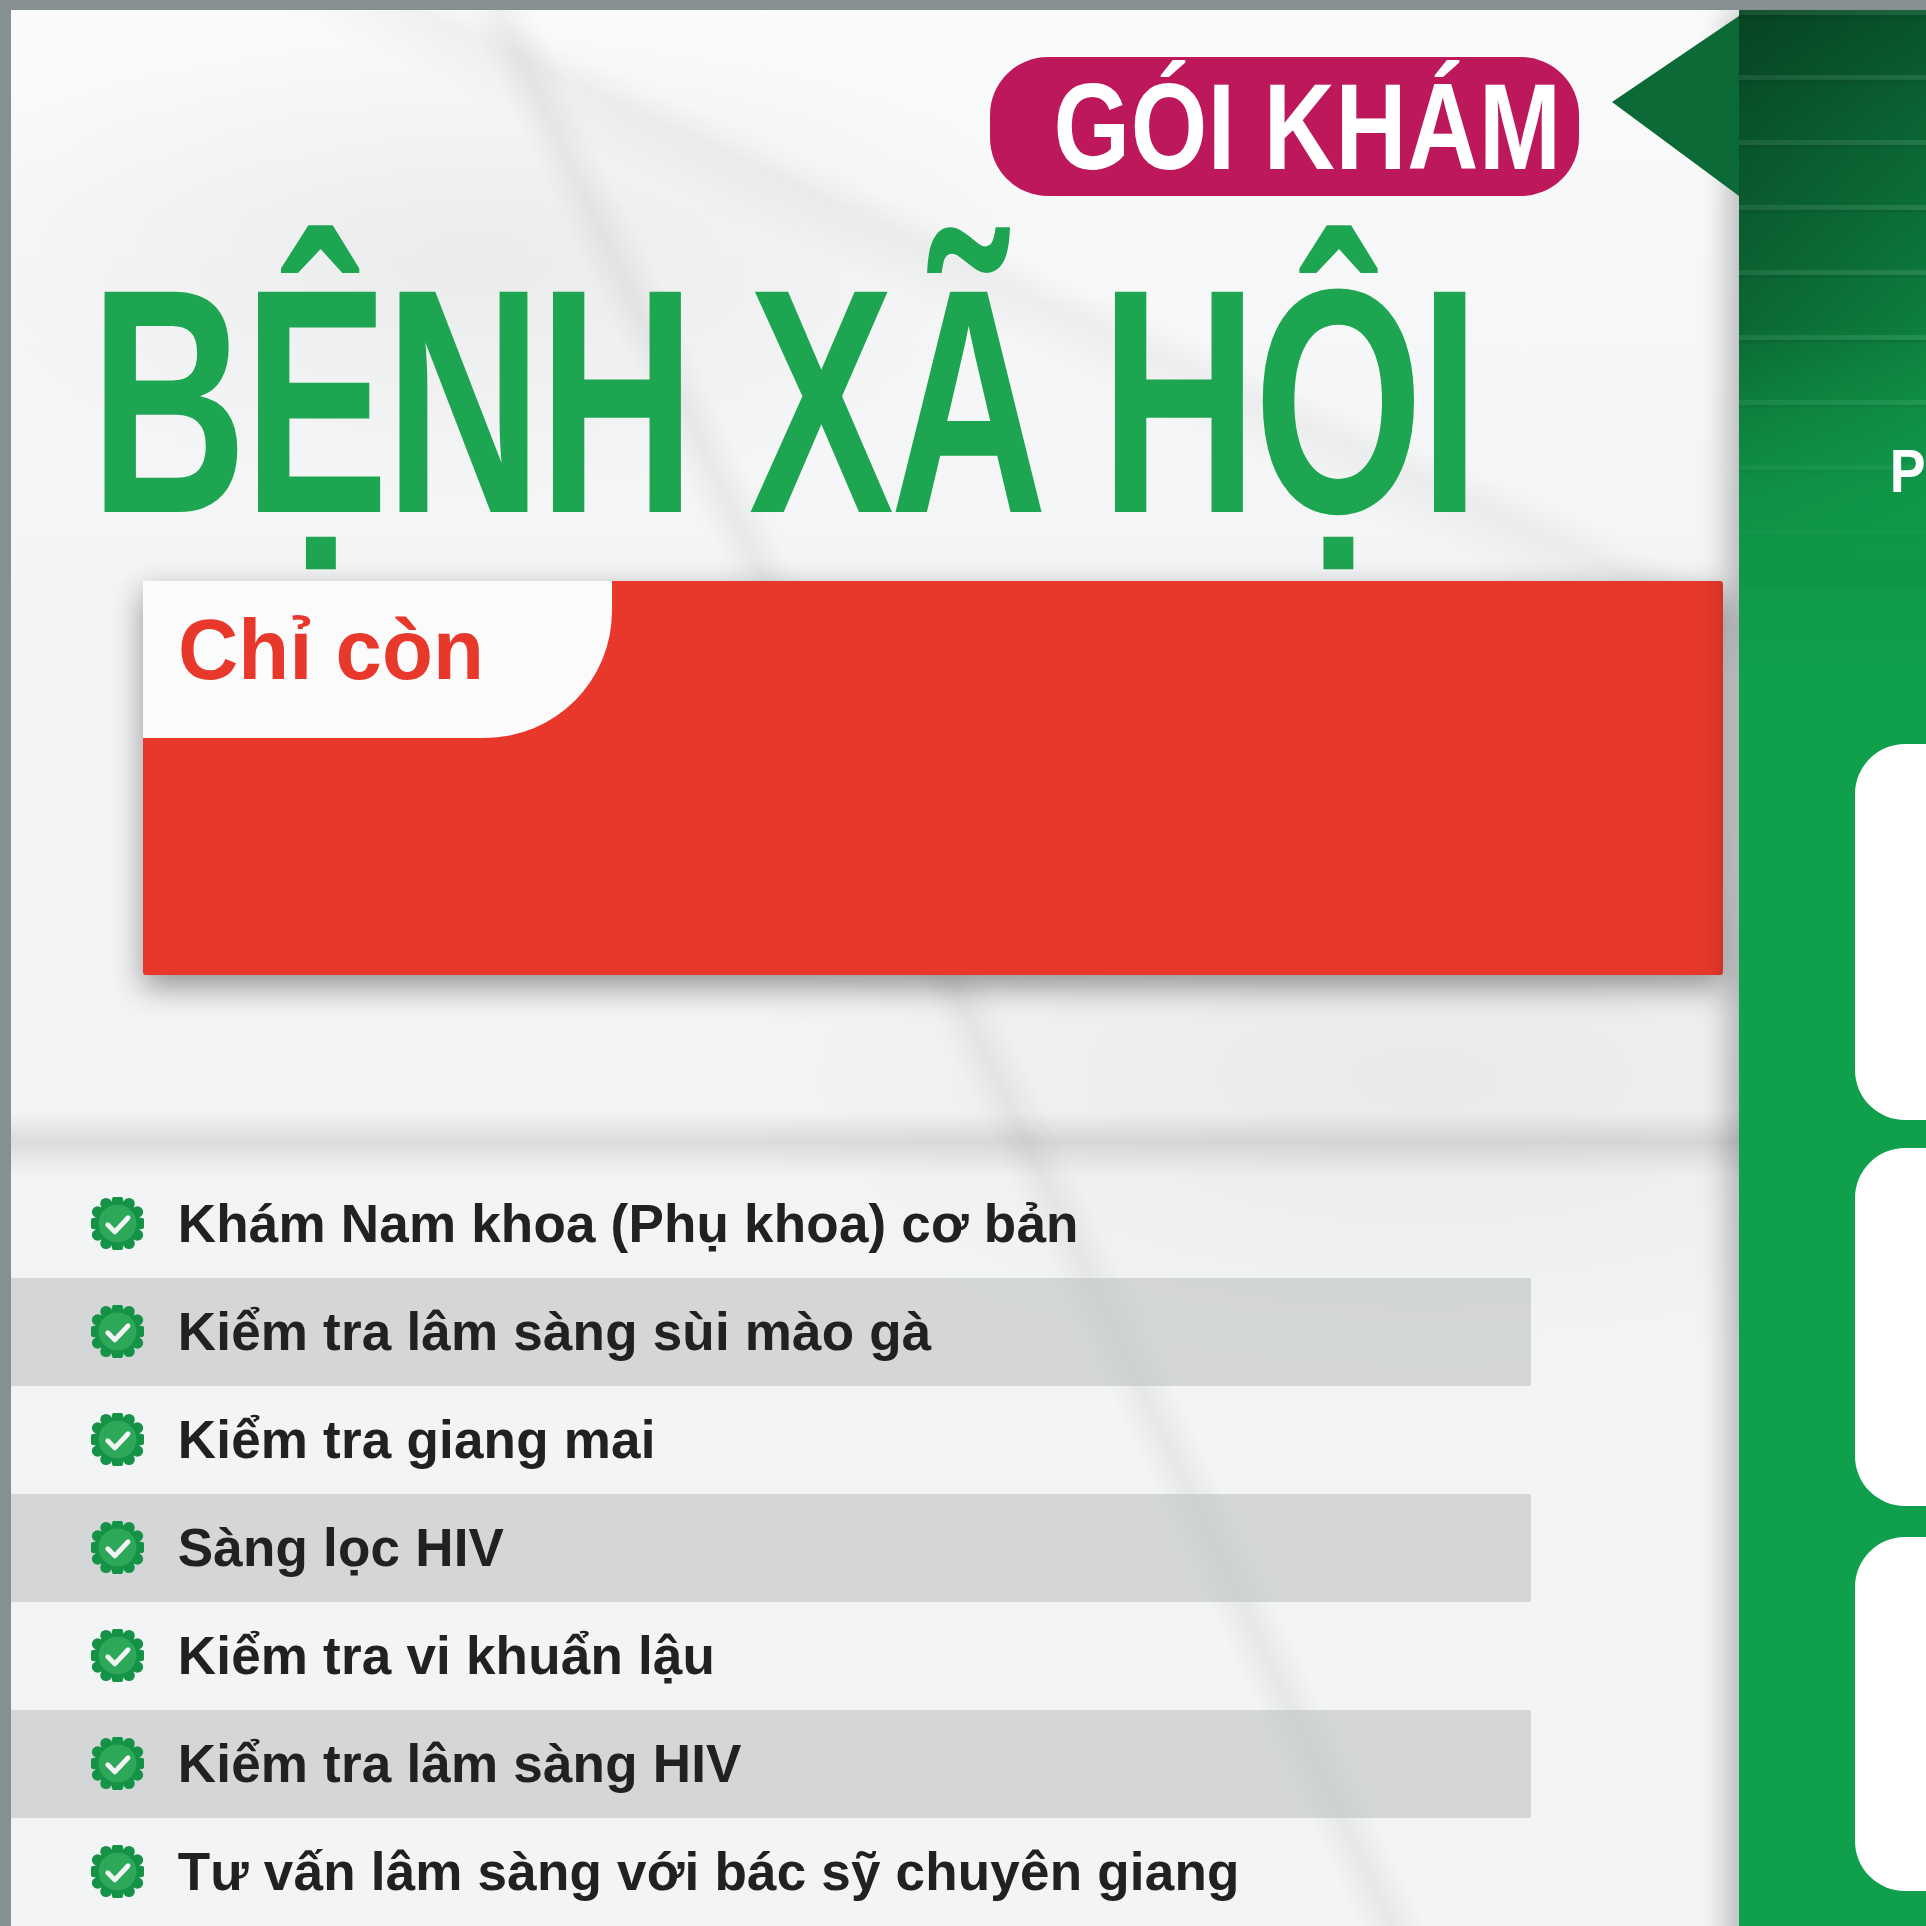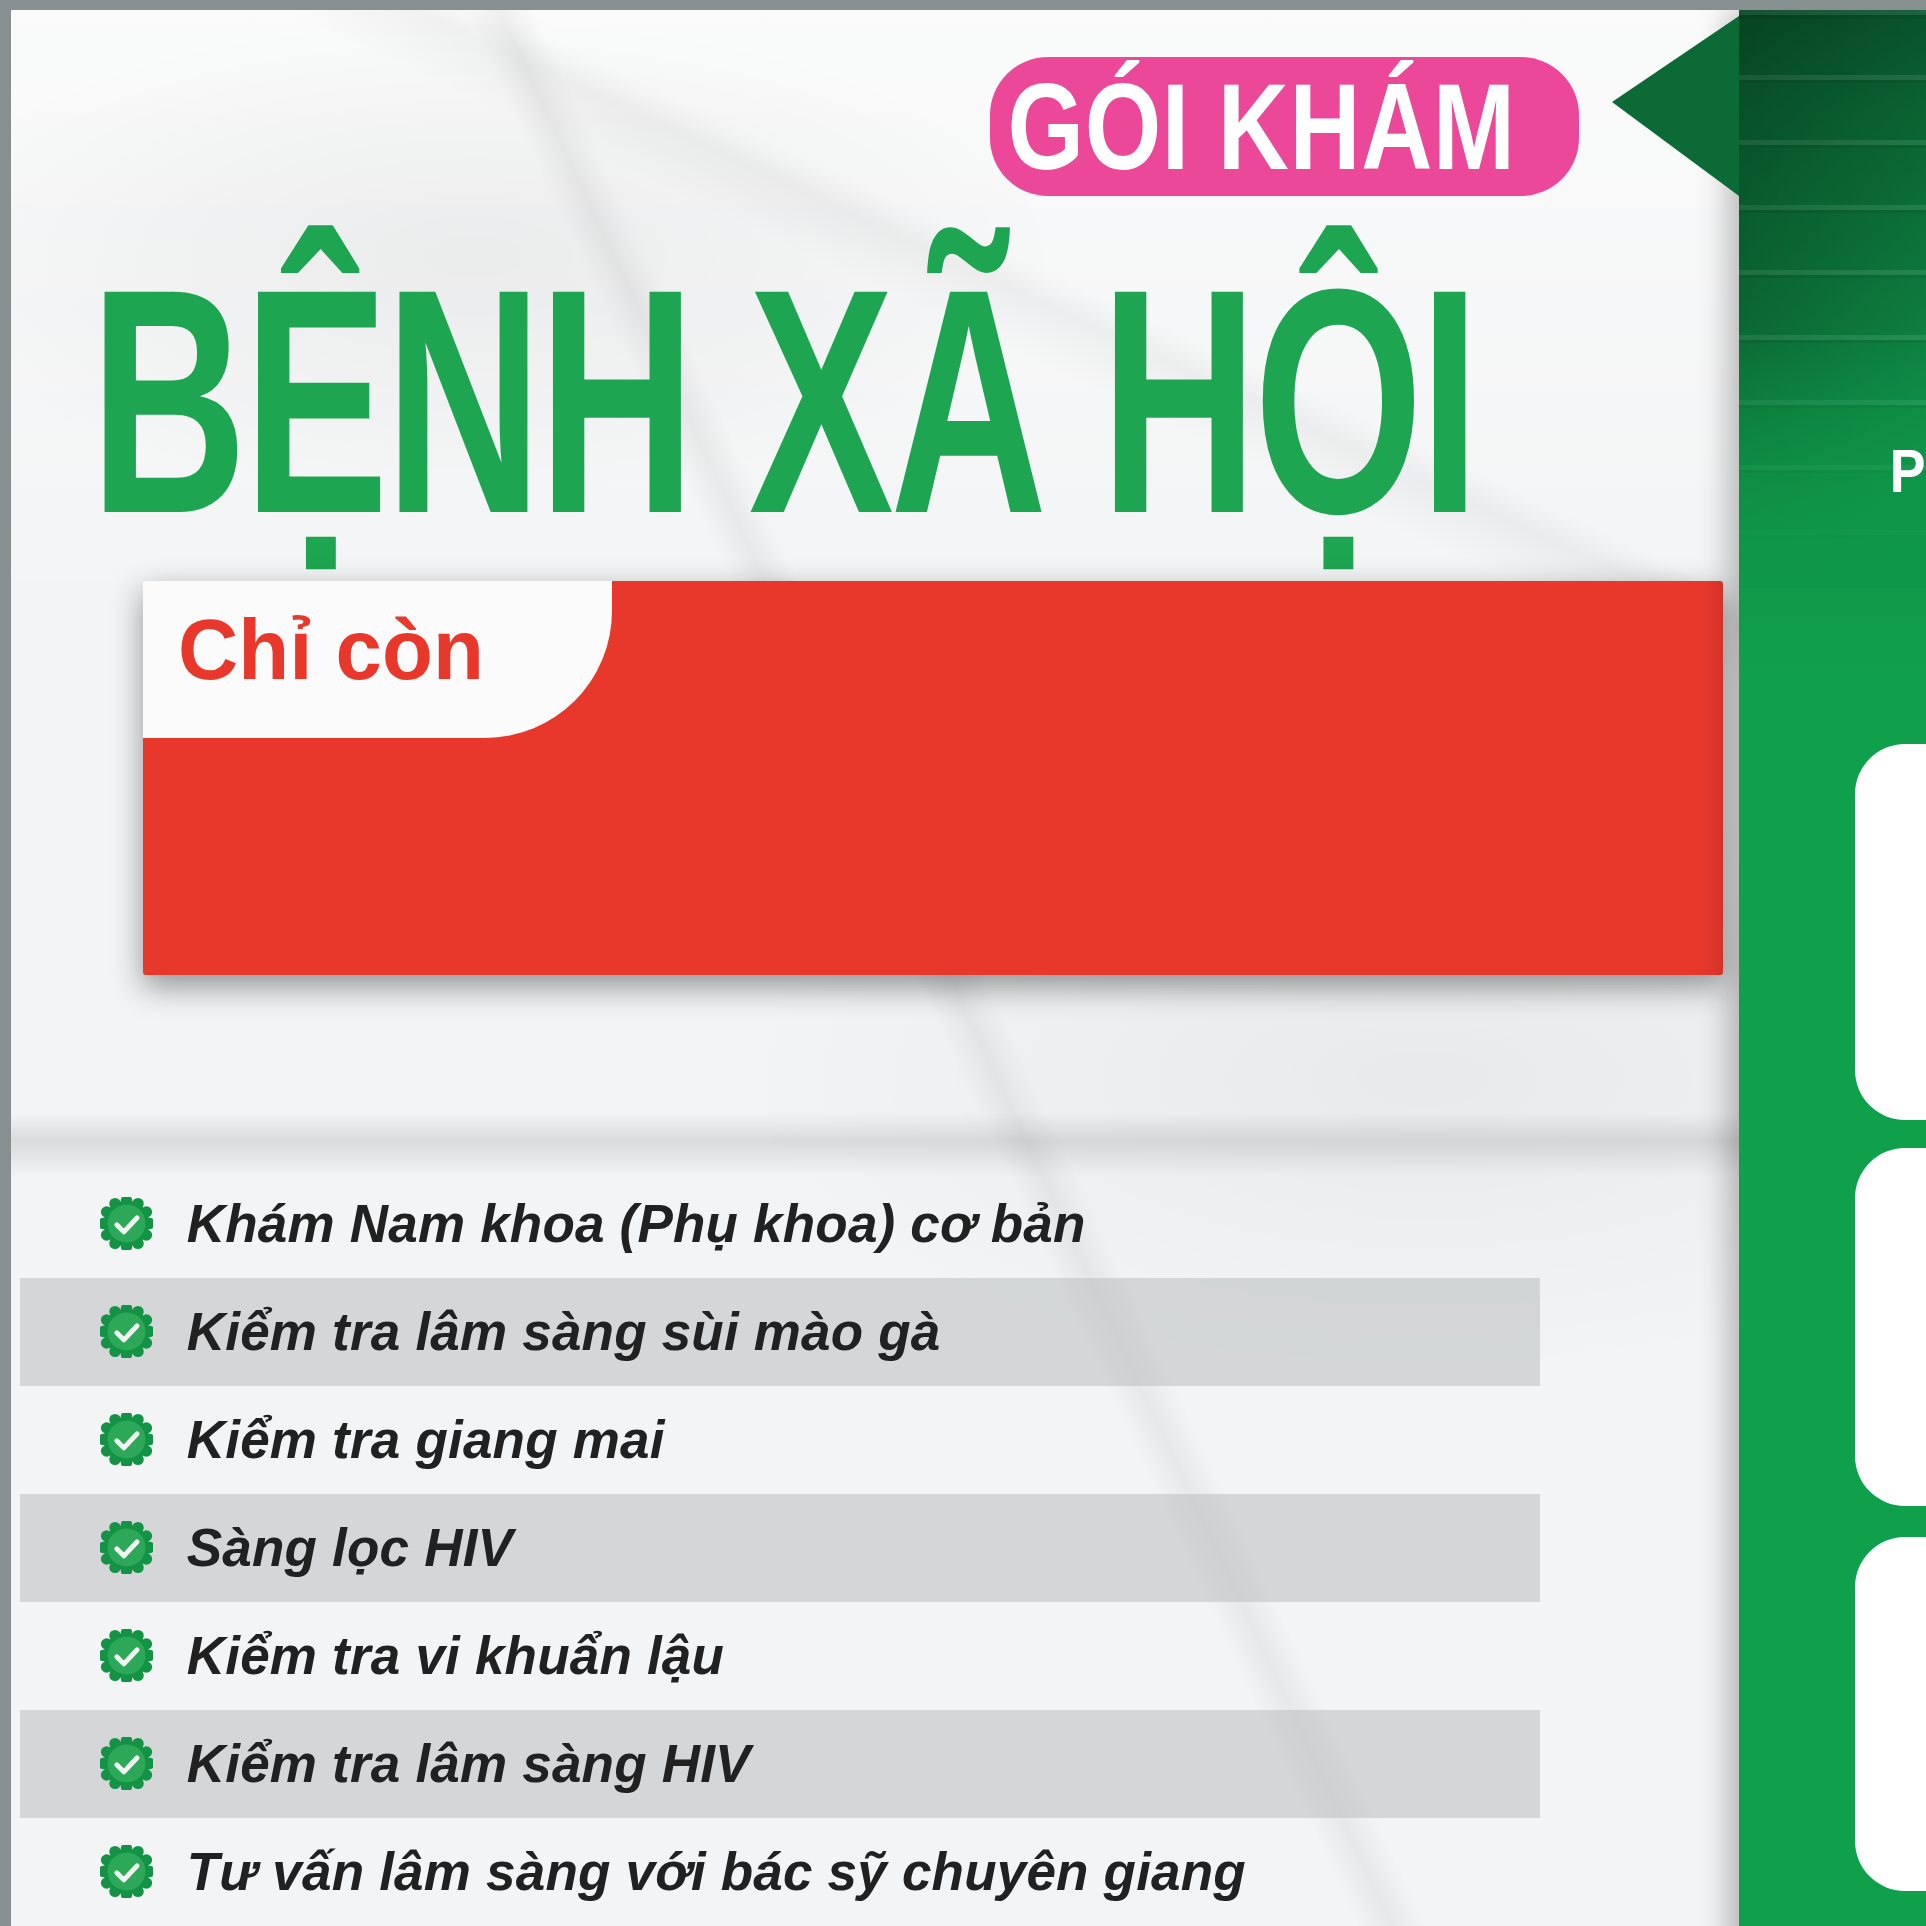--- a/index.html
+++ b/index.html
@@ -15,43 +15,43 @@
       radial-gradient(ellipse 847px 347px at 18% 12%, rgba(0,0,0,0.05), transparent 70%),
       radial-gradient(ellipse 1002px 424px at 55% 52%, rgba(0,0,0,0.045), transparent 70%),
       linear-gradient(180deg, rgba(255,255,255,0.6), rgba(255,255,255,0) 30%);
   }
   .canvas::after{content:"";position:absolute;left:0;right:0;bottom:0;height:50px;z-index:0;
     background:linear-gradient(0deg, rgba(0,0,0,0.10), transparent);}
   .fold-shadow{position:absolute;left:0;top:1102px;width:1730px;height:65px;z-index:1;
     background:linear-gradient(180deg, transparent, rgba(0,0,0,0.10) 45%, transparent);}
 
   
-  .badge{position:absolute;left:979px;top:47px;width:589px;height:139px;background:#ec4899;
-    border-radius:58px;display:flex;align-items:center;justify-content:flex-end;z-index:3;}
+  .badge{position:absolute;left:979px;top:47px;width:589px;height:139px;background:#be185d;
+    border-radius:58px;display:flex;align-items:center;justify-content:flex-start;z-index:3;}
   .badge-label{font-size:123px;font-weight:800;color:#ffffff;line-height:1;letter-spacing:0.8px;
     transform:scaleX(0.80);white-space:nowrap;}
 
   
   .title{position:absolute;left:79px;top:231px;z-index:2;font-size:320px;font-weight:800;
     color:#1ea551;line-height:1;letter-spacing:-5.4px;white-space:nowrap;
     transform:scaleX(0.68);transform-origin:left top;}
 
   
   .banner{position:absolute;left:132px;top:571px;width:1580px;height:394px;background:#e8382c;
     border-radius:3.1px;z-index:3;box-shadow:0 11.6px 31px rgba(30,30,30,0.45);}
   .tab{position:absolute;left:0;top:0;width:469px;height:157px;background:#fbfbfc;
     border-radius:0 0 127px 0;}
   .tab-label{position:absolute;left:35px;top:17px;font-size:86px;font-weight:800;color:#e8382c;
     line-height:1.2;white-space:nowrap;transform:scaleX(0.97);transform-origin:left top;}
   .amount-row{position:absolute;left:0;right:0;top:136px;text-align:center;}
   .amount{display:inline-block;font-size:304px;font-weight:800;color:#ffffff;line-height:1;
     letter-spacing:-2.3px;white-space:nowrap;transform:scaleX(0.90);transform-origin:center top;}
 
   
-  .list{position:absolute;left:9px;top:1160px;width:1520px;z-index:2;font-style:italic;}
+  .list{position:absolute;left:0;top:1160px;width:1520px;z-index:2;}
   .row{height:108px;display:flex;align-items:center;padding-left:80px;gap:34px;box-sizing:border-box;}
   .row:nth-child(even){background:rgba(186,190,192,0.55);}
   .seal{width:53px;height:53px;flex:0 0 53px;display:block;}
   .row-label{font-size:53px;font-weight:700;color:#212121;white-space:nowrap;letter-spacing:0.2px;}
 
   
   .sidebar{position:absolute;left:1728px;top:0;width:841px;height:2056px;z-index:4;
     background:linear-gradient(180deg,#095c2f 0px,#0b6b36 100px,#0d7c3e 270px,#0f9347 482px,#10a04c 674px,#10a04c 100%);
     box-shadow:-11.6px 0 27px rgba(0,0,0,0.25);}
   .corridor{position:absolute;left:0;top:0;width:100%;height:578px;pointer-events:none;

